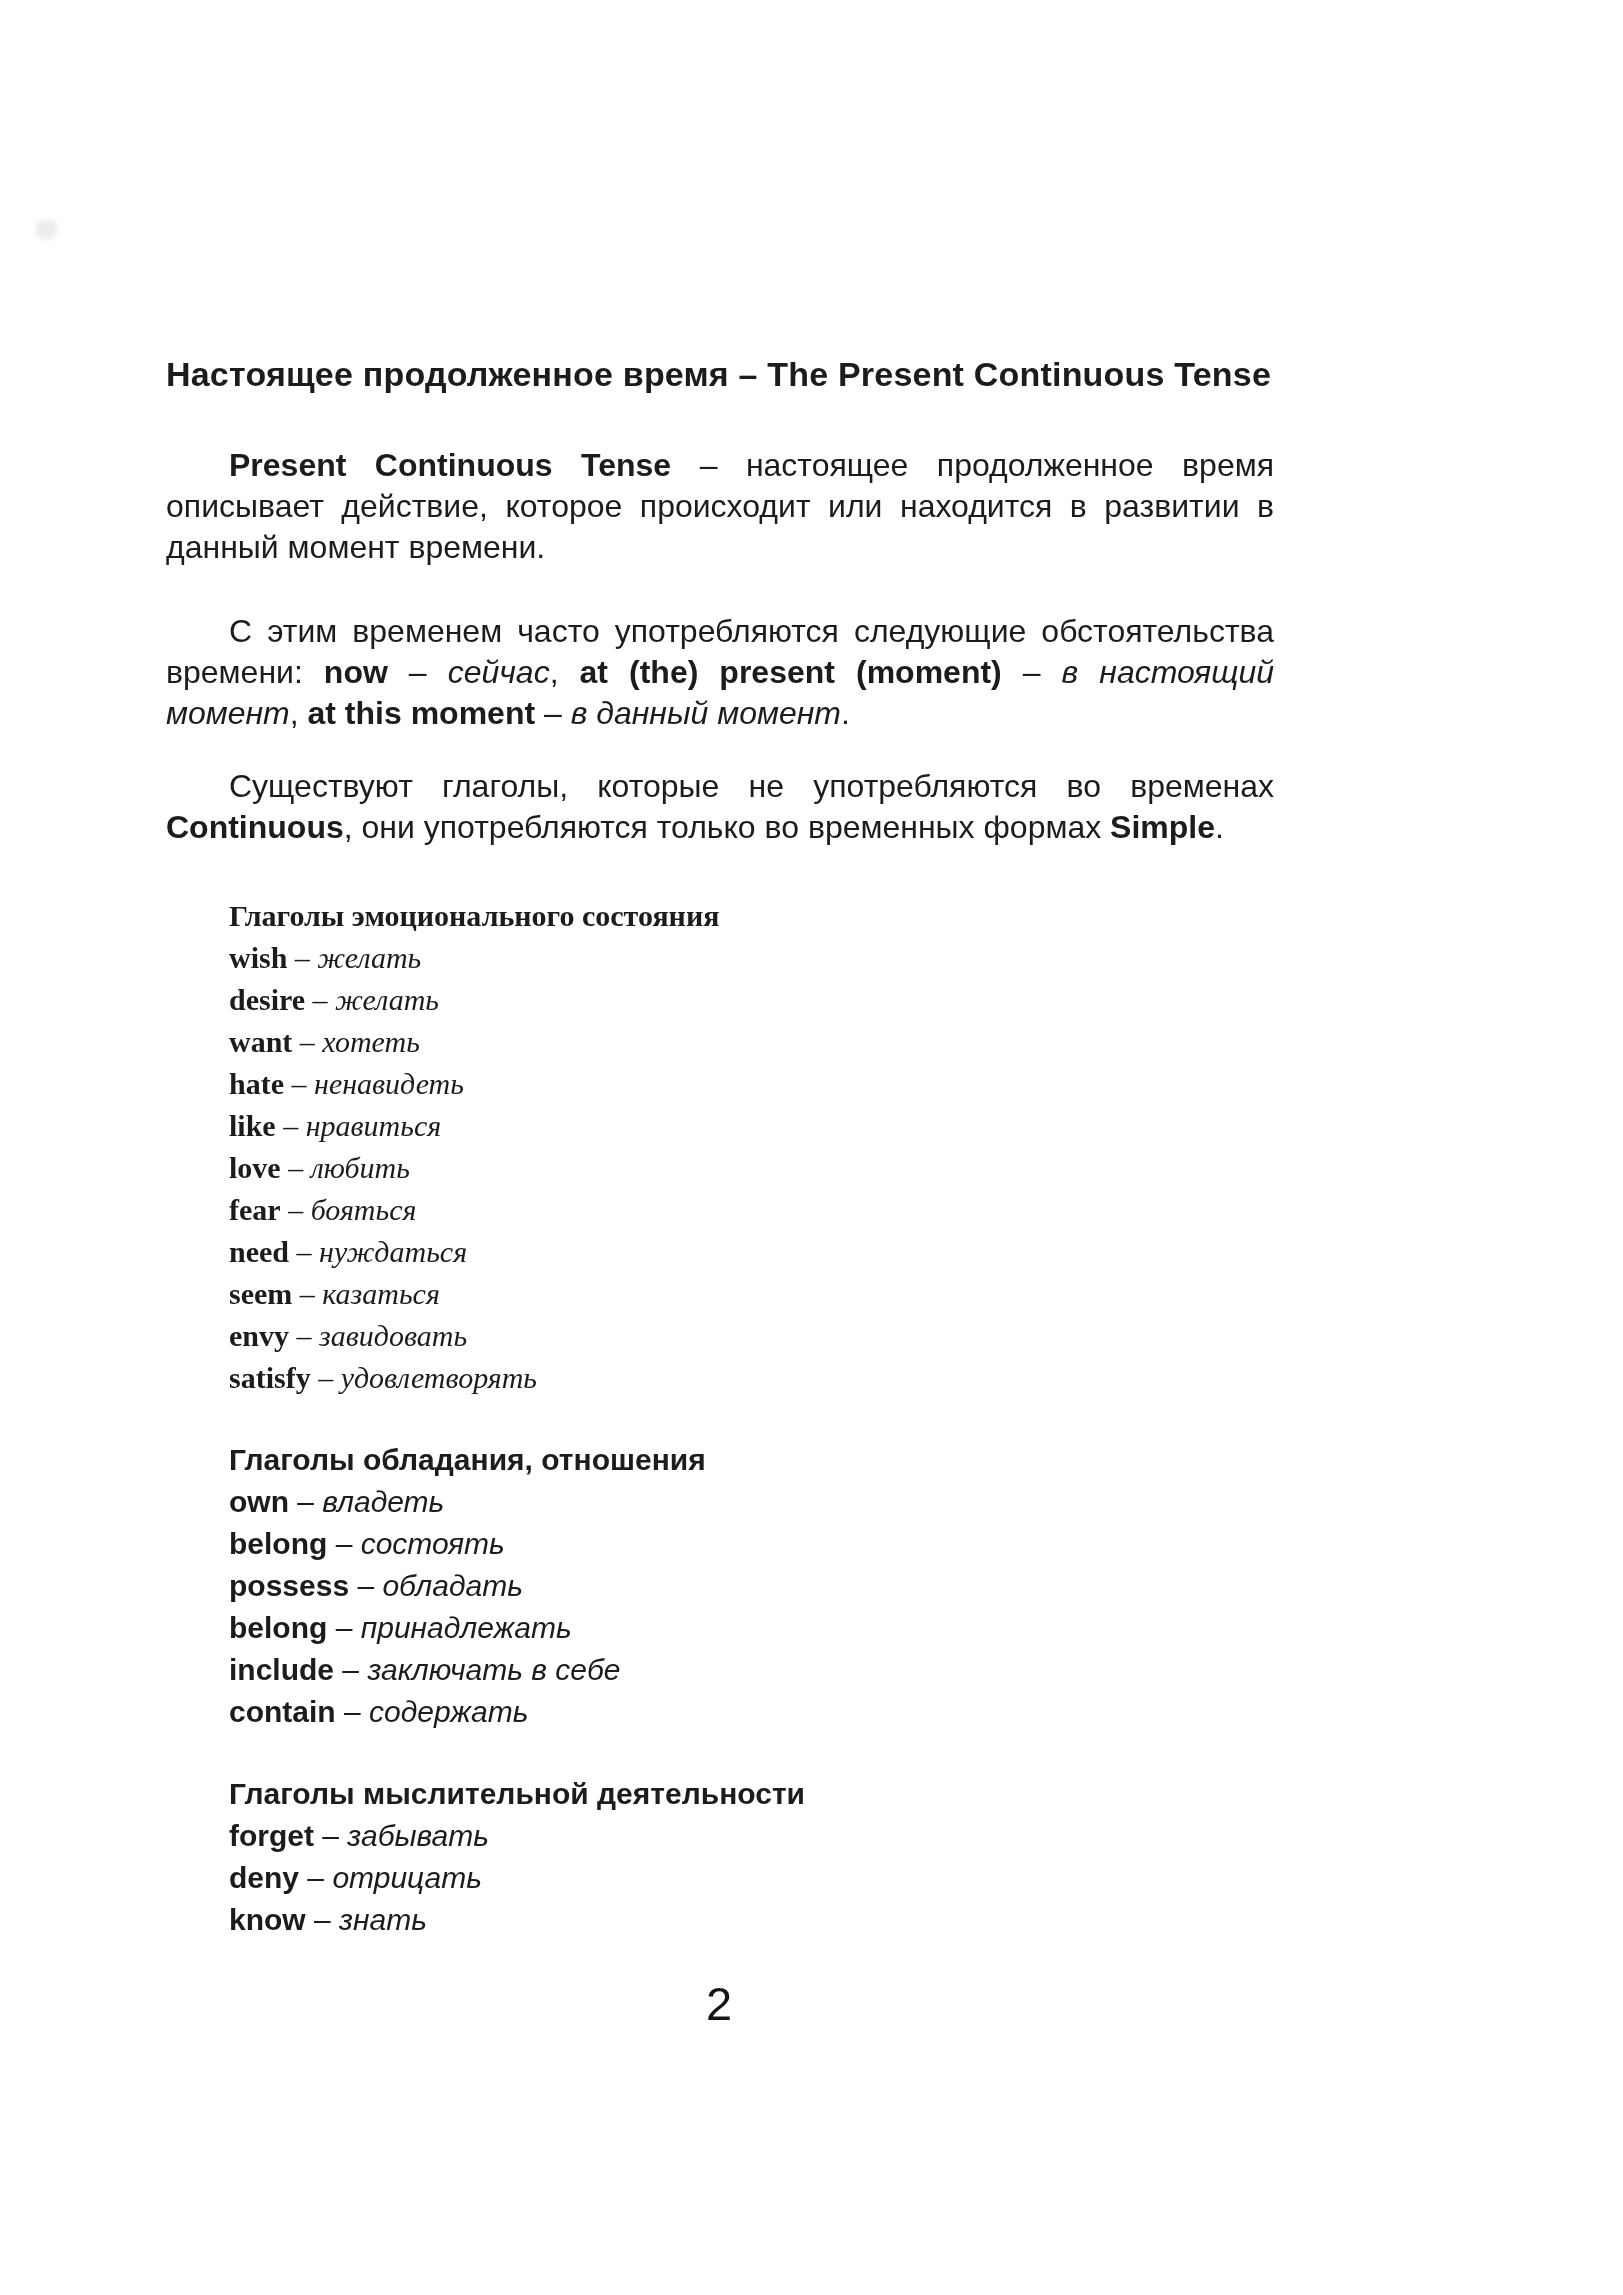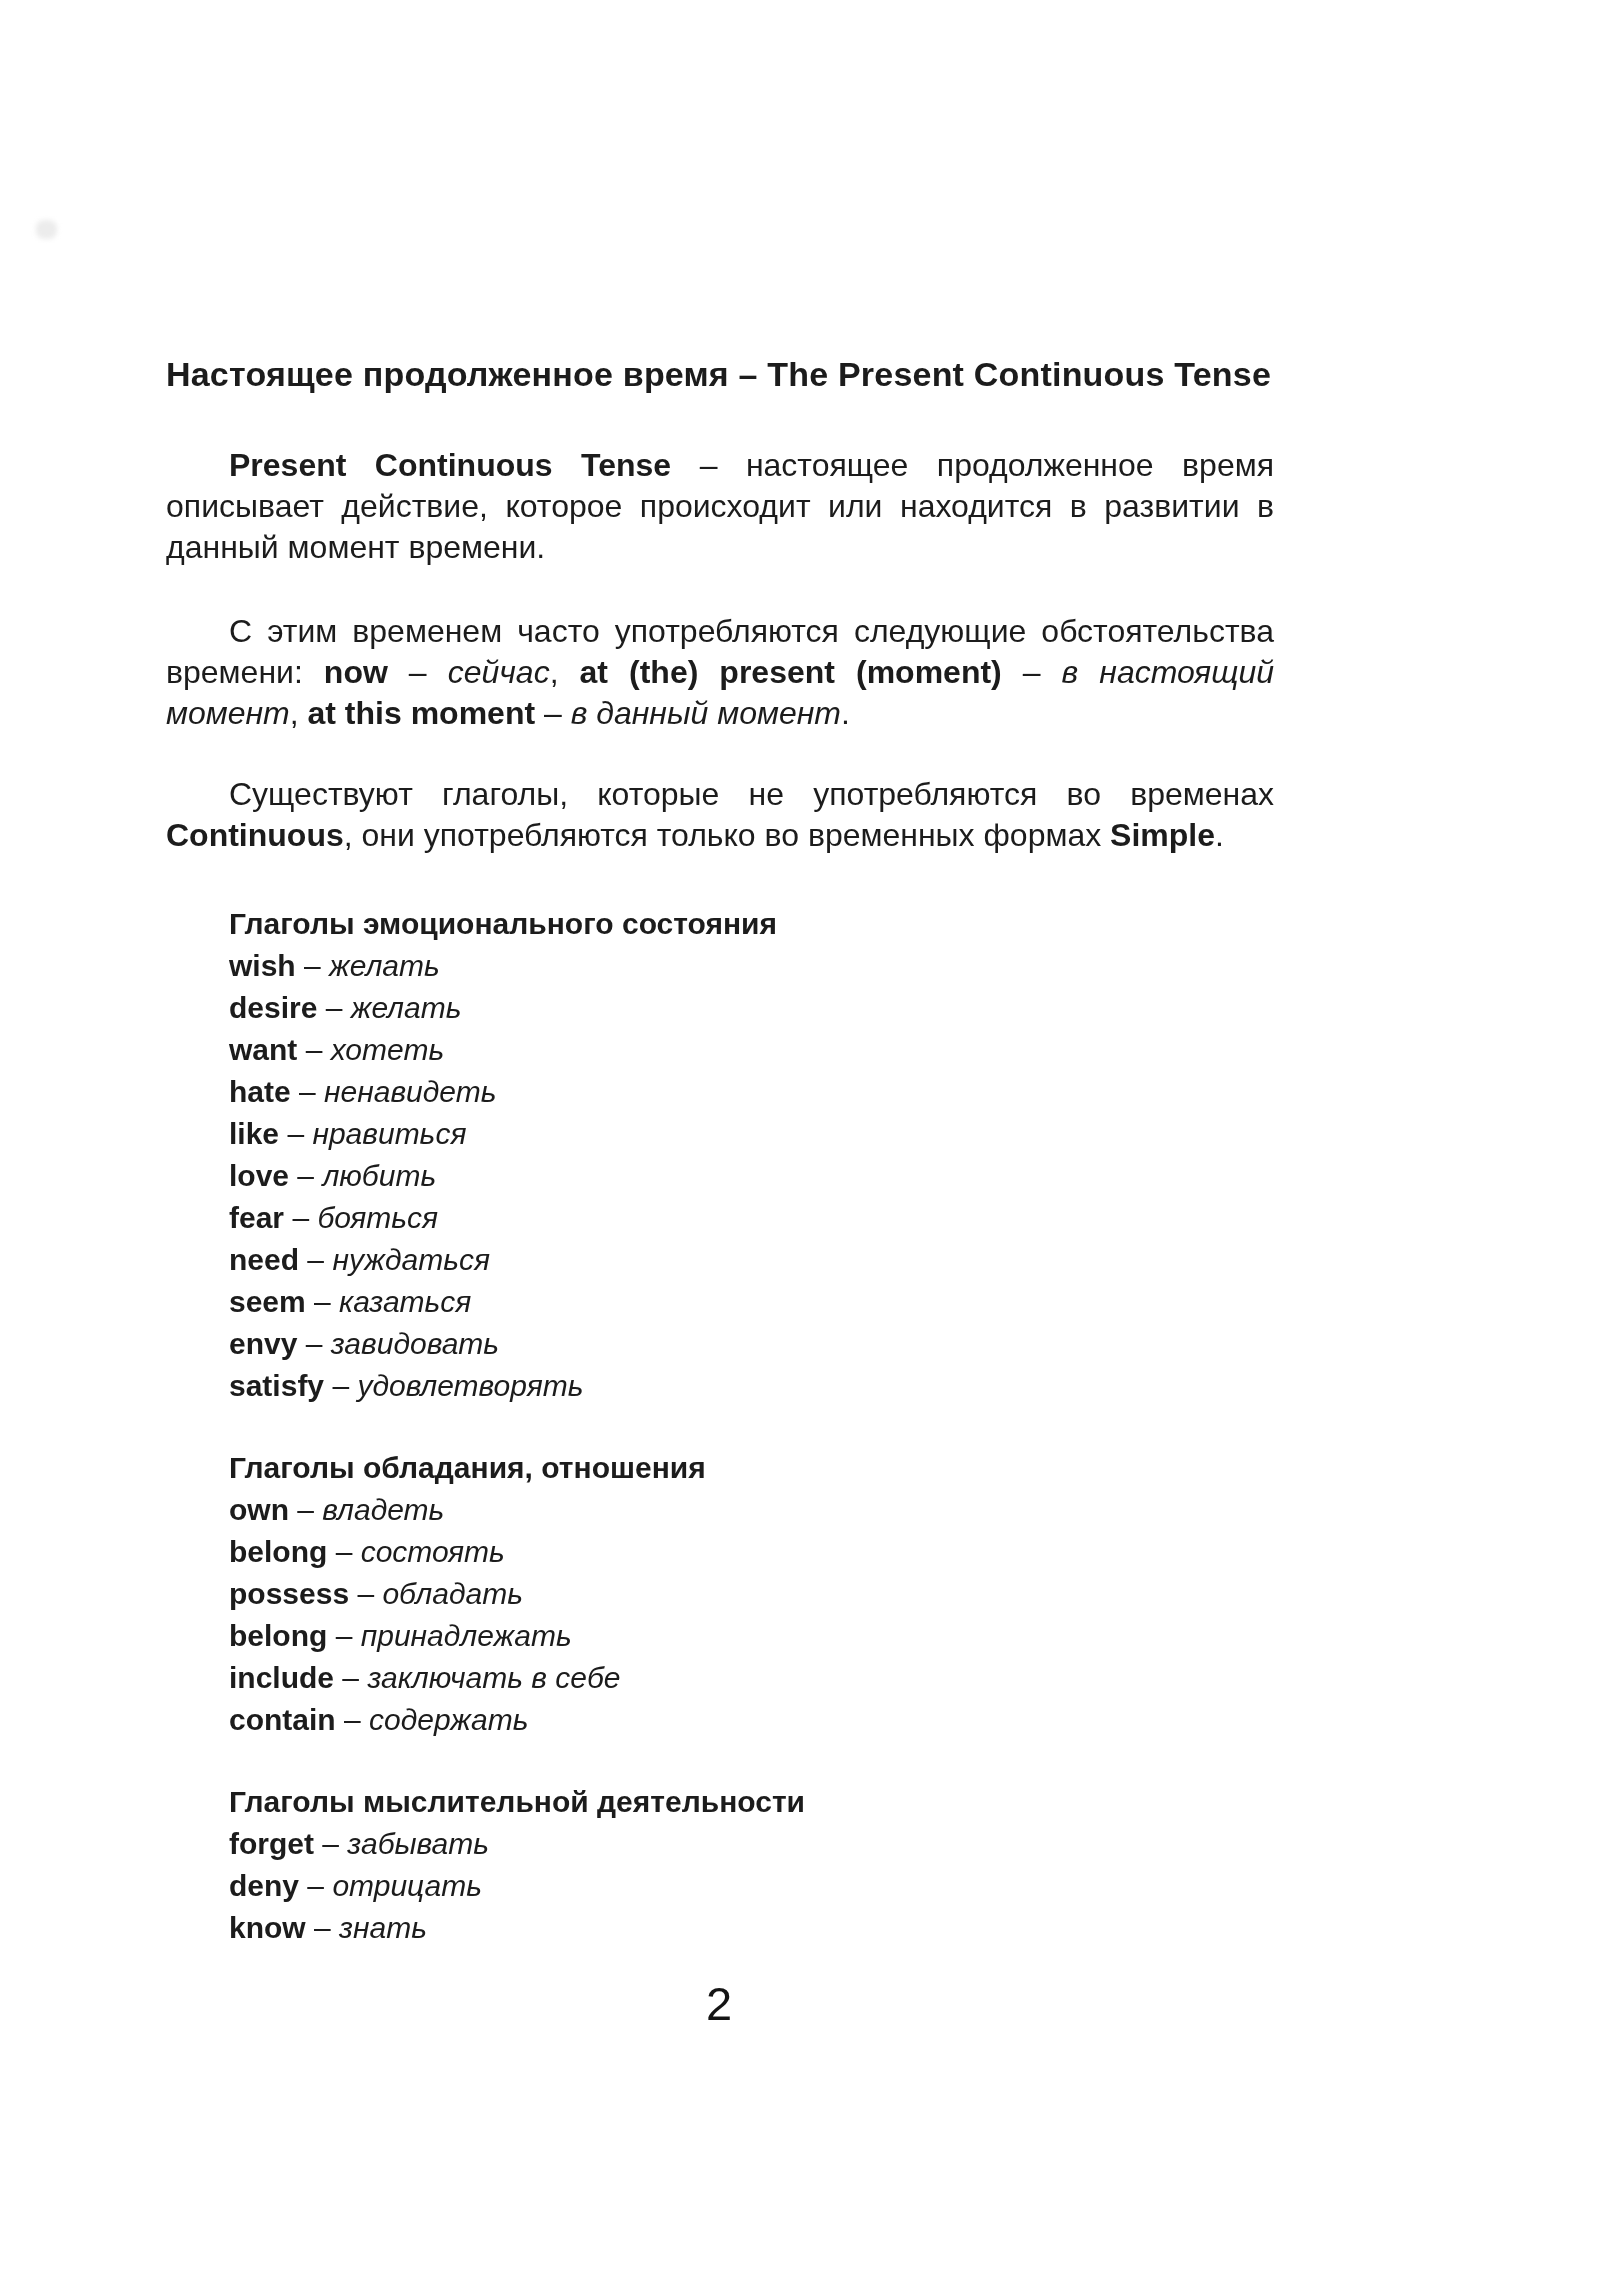--- a/index.html
+++ b/index.html
@@ -45,29 +45,29 @@
     margin: 0;
     font-size: 32px;
     line-height: 41px;
     text-align: justify;
     text-indent: 63px;
     hyphens: manual;
     -webkit-hyphens: manual;
   }
   #paragraphs p:nth-child(1) { margin-top: 48px; }
   #paragraphs p:nth-child(2) { margin-top: 43px; }
-  #paragraphs p:nth-child(3) { margin-top: 40px; }
+  #paragraphs p:nth-child(3) { margin-top: 32px; }
   .b { font-weight: bold; }
   .i { font-style: italic; }
   .section {
     margin-left: 63px;
     font-size: 30px;
     line-height: 42px;
   }
-  #sections .section:nth-child(1) { margin-top: 47px; }
+  #sections .section:nth-child(1) { margin-top: 47px; font-family: Liberation Serif, serif; }
   #sections .section:nth-child(n+2) { margin-top: 40px; }
   .section-header { font-weight: bold; }
   .vocab-item .en { font-weight: bold; }
   .vocab-item .ru { font-style: italic; }
   .page-number {
     position: absolute;
     left: 0;
     right: 0;
     top: 1976px;
     text-align: center;

